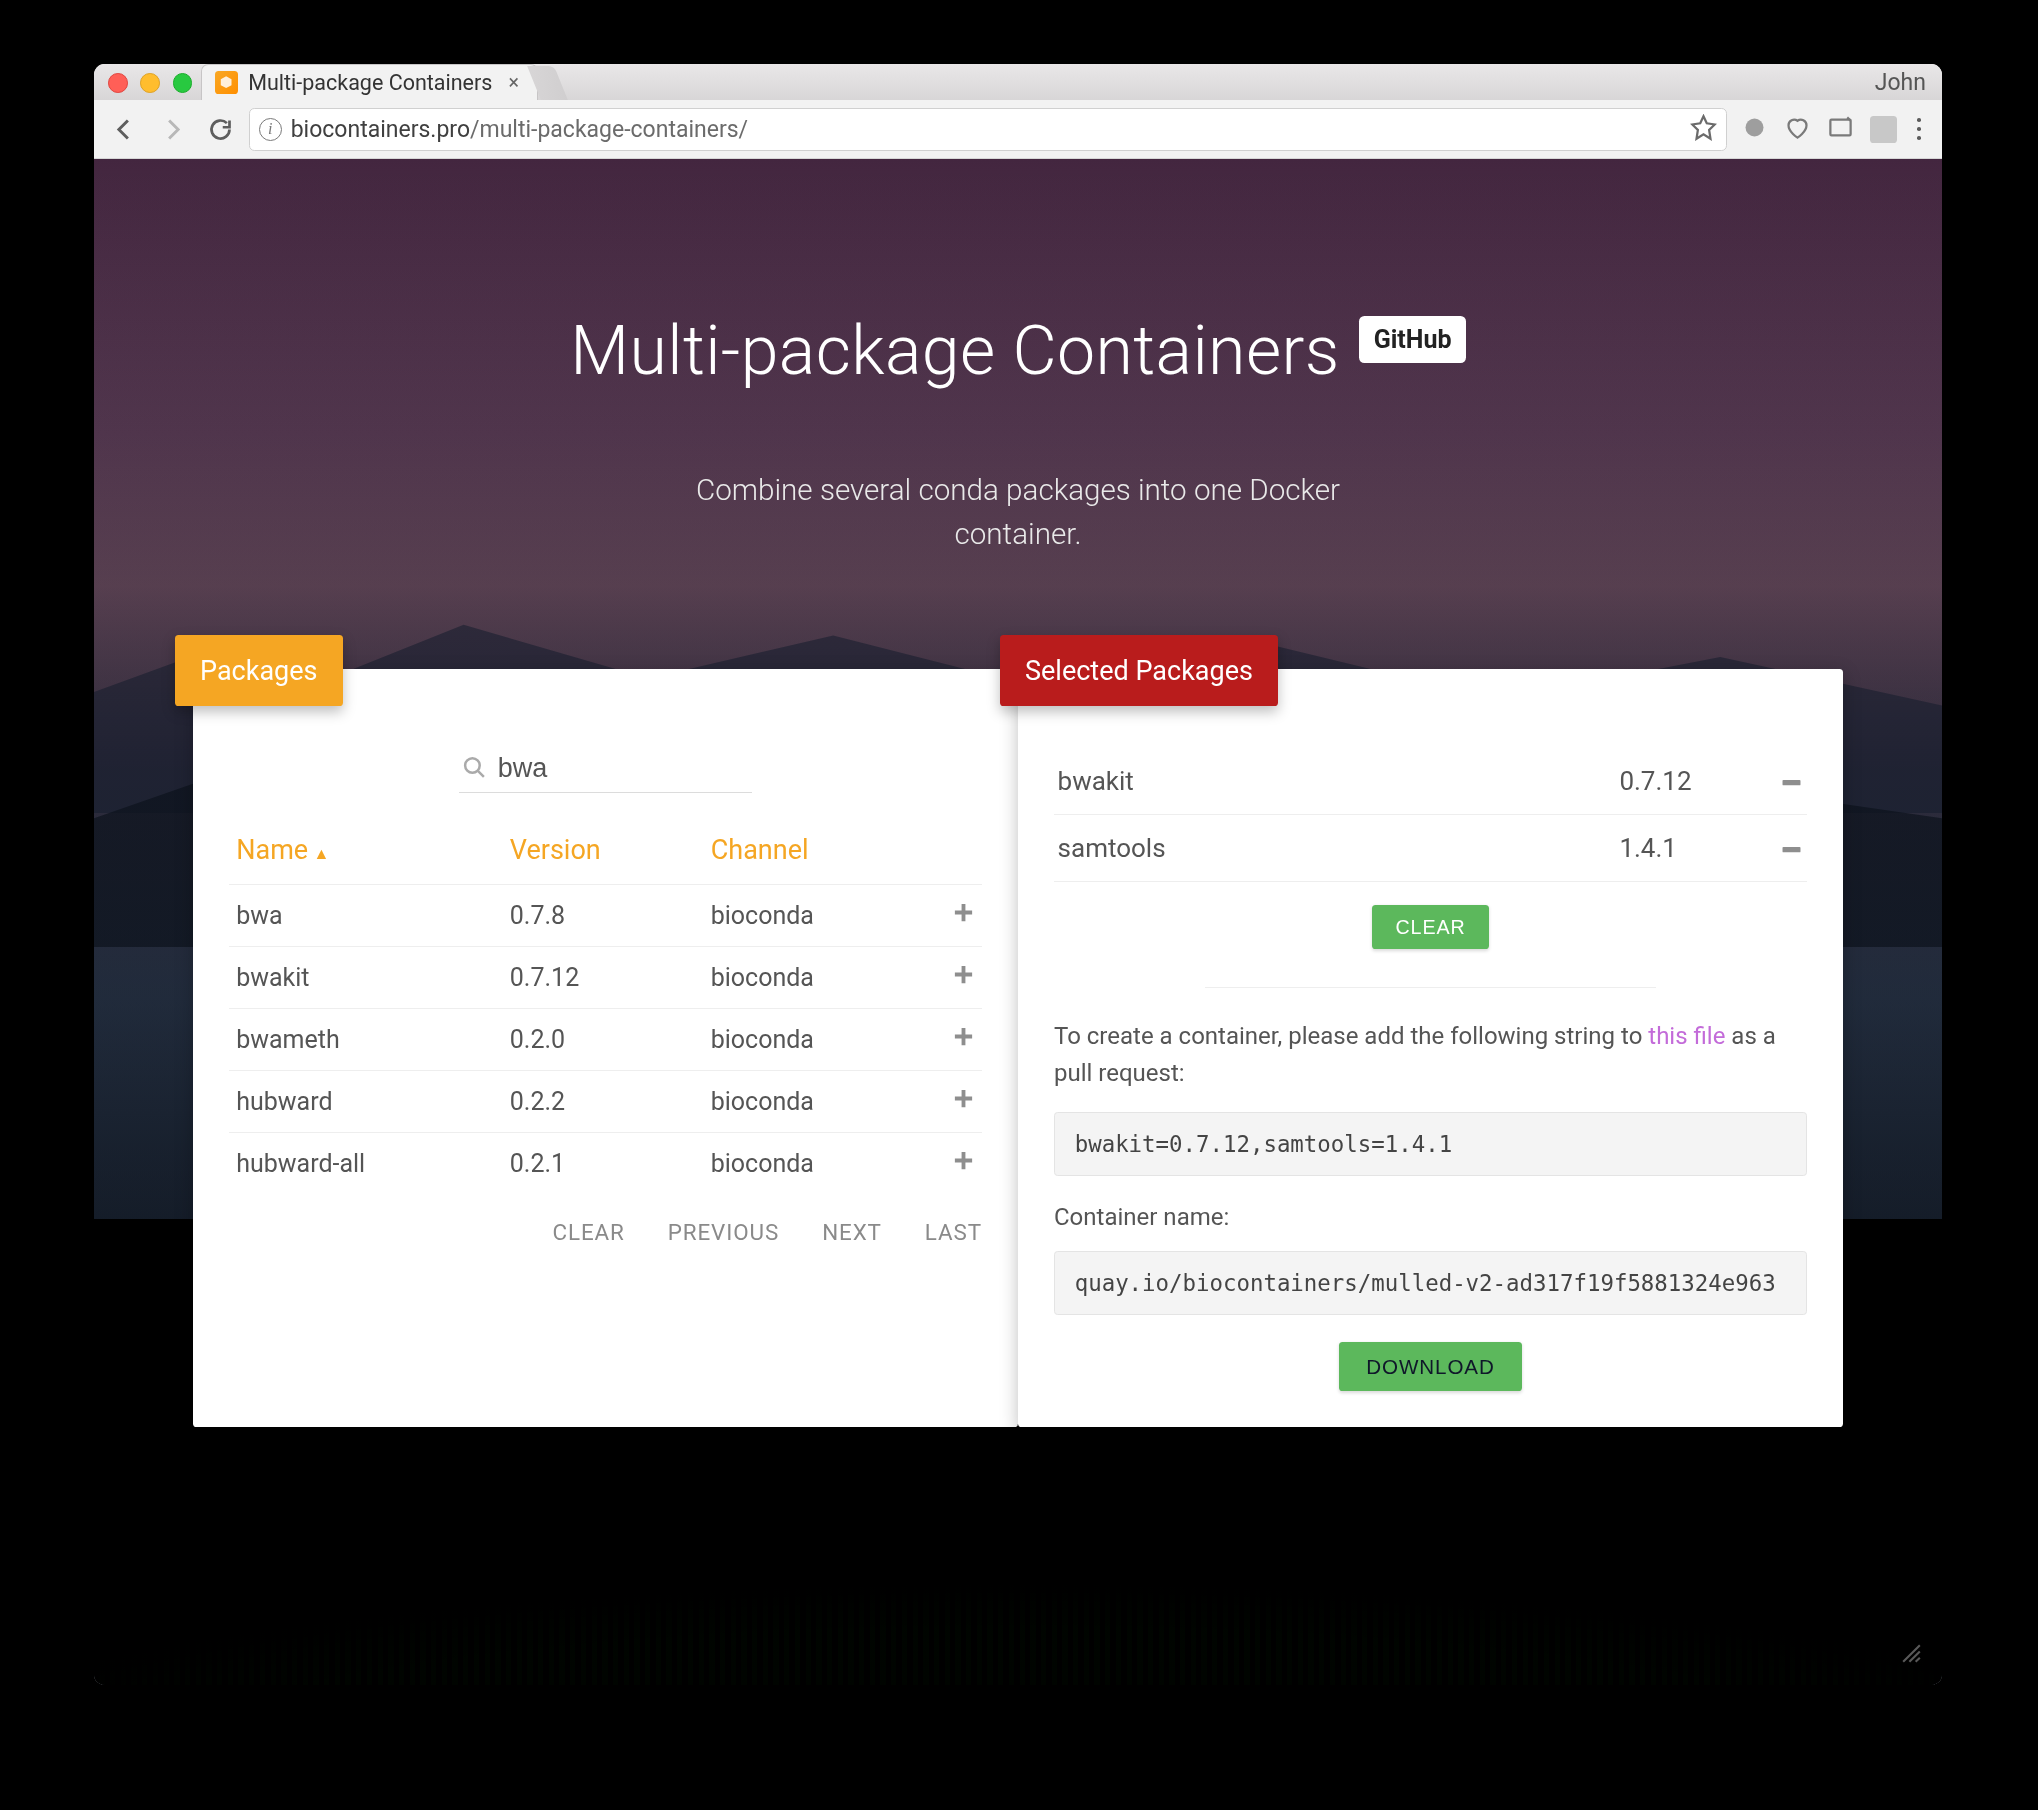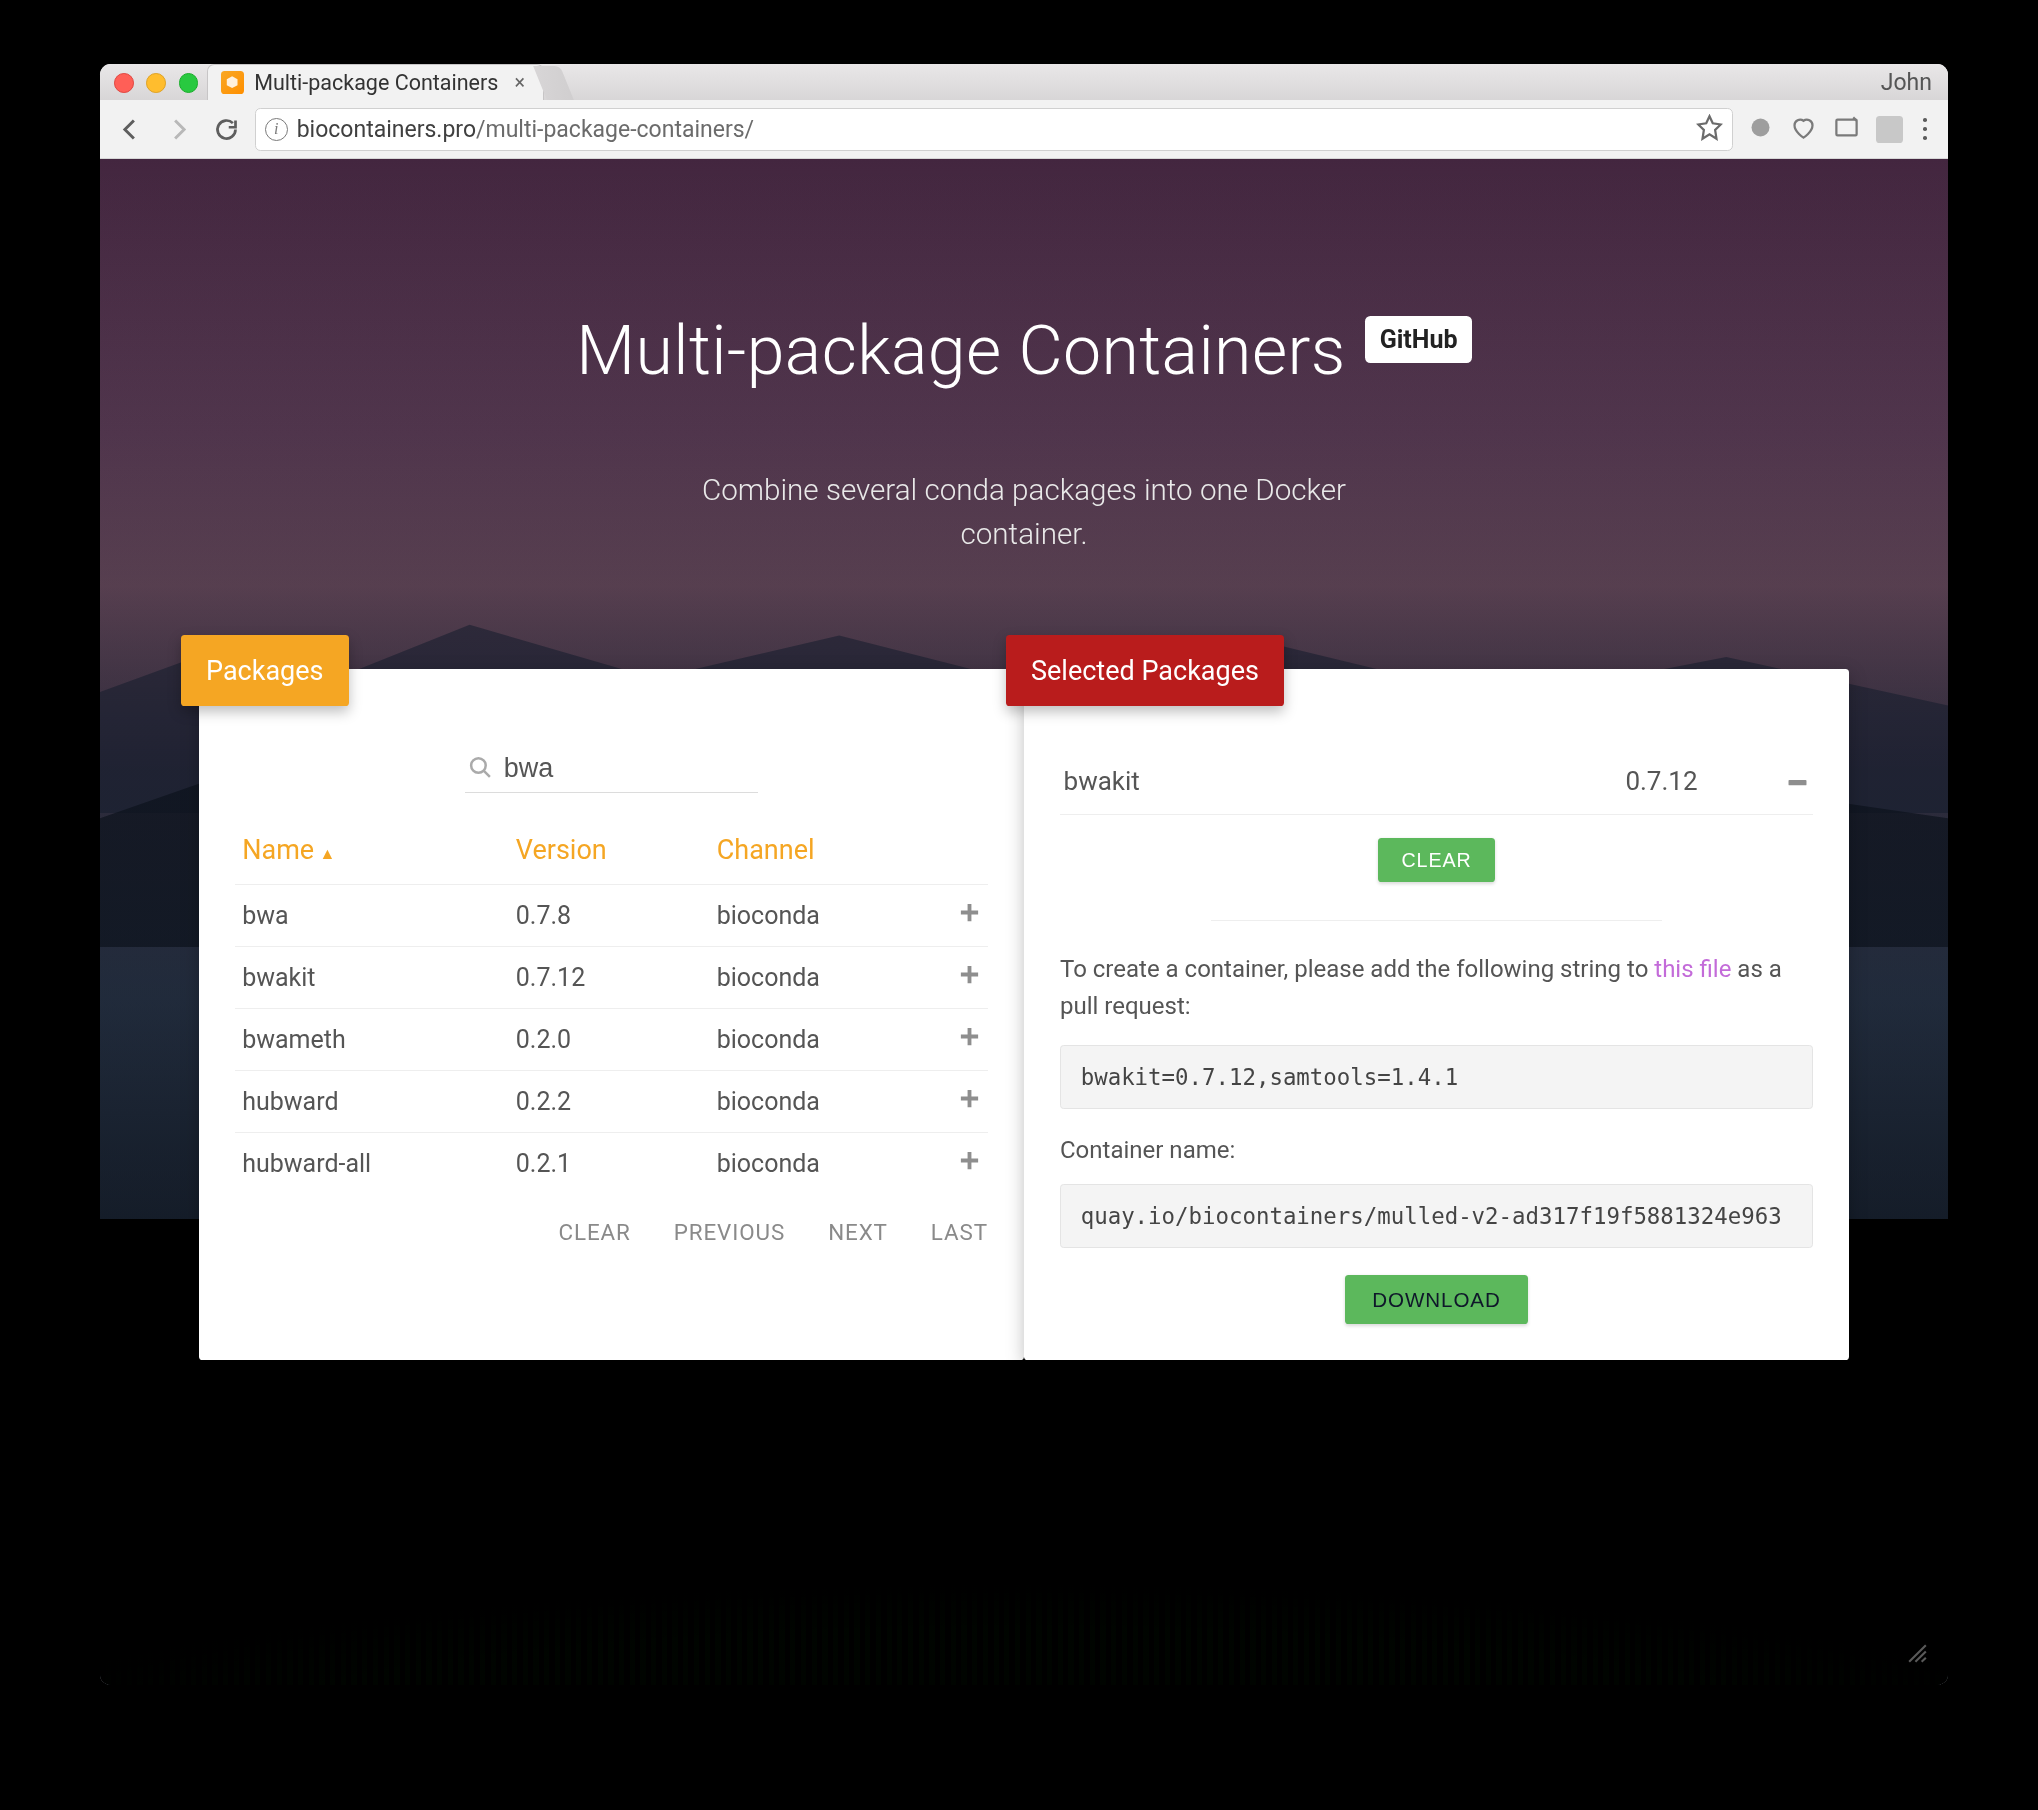--- a/index.html
+++ b/index.html
@@ -7,21 +7,21 @@
     font-family: -apple-system, BlinkMacSystemFont, "Segoe UI", Roboto, "Helvetica Neue", Arial, sans-serif;
     background: #000;
     width: 2038px;
     height: 1811px;
     -webkit-font-smoothing: antialiased;
   }
 
   
   .browser-window {
     position: absolute;
-    left: 100px;
+    left: 94px;
     top: 64px;
     width: 1848px;
     height: 1621px;
     background: #fff;
     border-radius: 10.7px;
     box-shadow: 0 36px 72px rgba(0,0,0,.5);
     overflow: hidden;
   }
   .titlebar {
     height: 36px;
@@ -315,20 +315,27 @@
         <div class="chip green">Selected Packages</div>
         <div class="card-body">
           <div class="sel-list" id="sel-list">
               <div class="sel-row">
                 <div class="n">bwakit</div>
                 <div class="v">0.7.12</div>
                 <div class="rm"><svg viewBox="0 0 24 8">
                     <rect x="2" y="1" width="20" height="6" rx="1" fill="currentColor"></rect>
                   </svg></div>
               </div>
+              <div class="sel-row">
+                <div class="n">samtools</div>
+                <div class="v">1.4.1</div>
+                <div class="rm"><svg viewBox="0 0 24 8">
+                    <rect x="2" y="1" width="20" height="6" rx="1" fill="currentColor"></rect>
+                  </svg></div>
+              </div>
             </div>
           <div class="clear-btn-row">
             <button class="clear-btn">CLEAR</button>
           </div>
           <div class="divider"></div>
           <div class="instr">
             <span>To create a container, please add the following string to </span><a href="#">this file</a><span> as a pull request:</span>
           </div>
           <div class="codebox">bwakit=0.7.12,samtools=1.4.1</div>
           <div class="label">Container name:</div>

